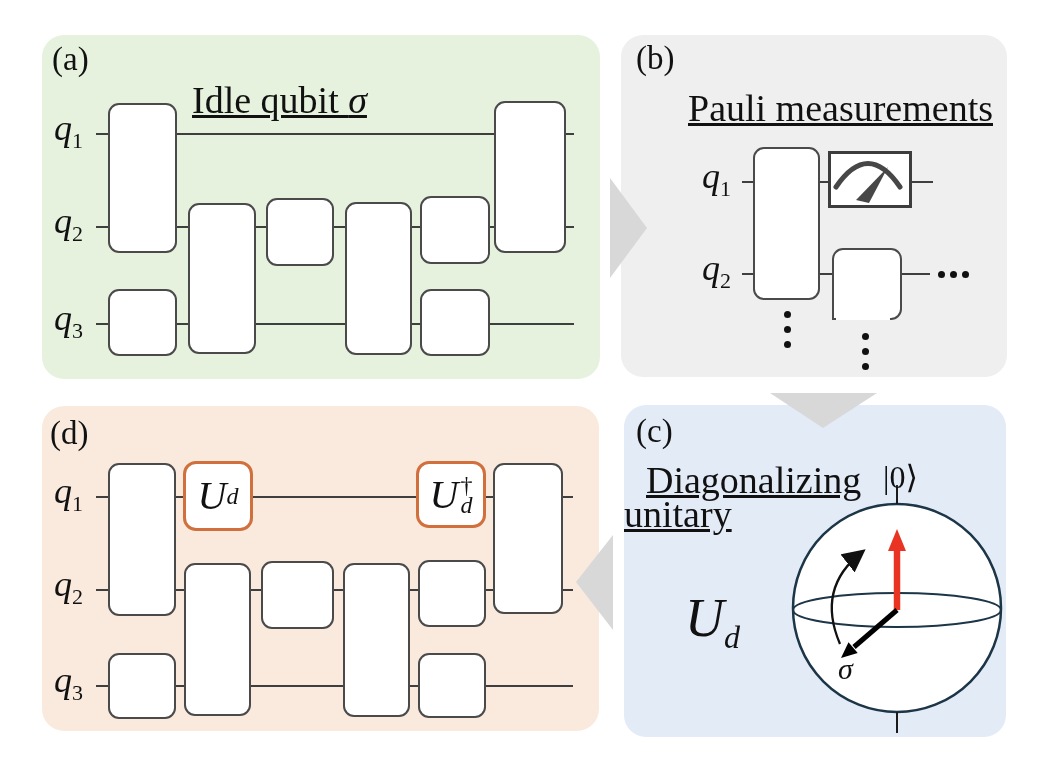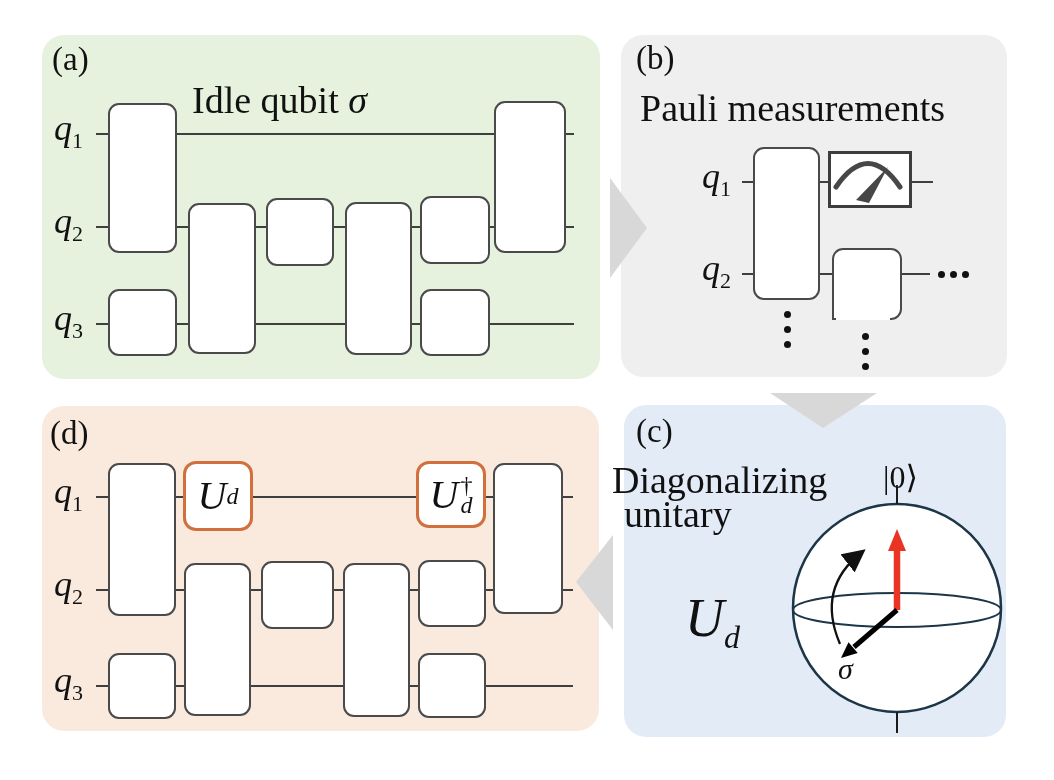--- a/index.html
+++ b/index.html
@@ -2,21 +2,21 @@
 <html><head>
 <meta charset="utf-8">
 <style>
   html,body{margin:0;padding:0;background:#fff;}
   #canvas{
     position:relative;width:1054px;height:780px;background:#ffffff;
     font-family:"Liberation Serif",serif;color:#111;overflow:hidden;
   }
   .panel{position:absolute;border-radius:22px;}
   .plabel{position:absolute;font-size:33px;line-height:1;white-space:nowrap;}
-  .caption{position:absolute;font-size:38px;line-height:1;white-space:nowrap;}
+  .caption{position:absolute;font-size:38px;line-height:1;white-space:nowrap;text-decoration:underline;}
   .qlbl{position:absolute;font-size:36px;font-style:italic;line-height:1;white-space:nowrap;}
   .qlbl sub{font-style:normal;font-size:22px;line-height:0;}
   .wire{position:absolute;height:2px;background:#3f3f3f;}
   .gate{position:absolute;background:#ffffff;border:2.5px solid #4a4a4a;border-radius:11px;box-sizing:border-box;}
   .gate.cut{border-bottom-left-radius:0;}
   .gate.orange{border:3.5px solid #d1703c;border-radius:13px;display:flex;align-items:center;justify-content:center;font-size:40px;font-style:italic;line-height:1;}
   .gate.orange sub{font-style:italic;font-size:24px;line-height:0;}
   .stack{display:inline-flex;flex-direction:column;align-items:flex-start;line-height:.82;font-size:24px;margin-left:2px;transform:translateY(1px);}
   .stack .sp{font-style:normal;}
   .stack .sb{font-style:italic;}
@@ -56,21 +56,21 @@
     <div class="gate" style="left:188px;top:203px;width:68px;height:151px"></div>
     <div class="gate" style="left:266px;top:198px;width:68px;height:68px"></div>
     <div class="gate" style="left:345px;top:202px;width:67px;height:153px"></div>
     <div class="gate" style="left:420px;top:196px;width:70px;height:68px"></div>
     <div class="gate" style="left:420px;top:289px;width:70px;height:67px"></div>
     <div class="gate" style="left:494px;top:101px;width:72px;height:152px"></div>
   </div>
 
   <div>
     <div class="plabel" style="left:636px;top:42px">(b)</div>
-    <div class="caption" style="left:640px;top:89px">Pauli measurements</div>
+    <div class="caption" style="left:688px;top:89px">Pauli measurements</div>
 
     <div class="qlbl" style="left:702px;top:158px"><i>q</i><sub>1</sub></div>
     <div class="qlbl" style="left:702px;top:250px"><i>q</i><sub>2</sub></div>
 
     <div class="wire" style="left:742px;top:181px;width:191px"></div>
     <div class="wire" style="left:742px;top:273px;width:188px"></div>
 
     <div class="gate" style="left:753px;top:147px;width:67px;height:153px"></div>
     <div class="meterbox" style="left:828px;top:151px;width:84px;height:57px"></div>
     <div class="gate cut" style="left:832px;top:248px;width:70px;height:72px"></div>
@@ -88,21 +88,21 @@
       </div>
     <div class="hdots" style="left:938px;top:271px">
         <i></i>
         <i></i>
         <i></i>
       </div>
   </div>
 
   <div>
     <div class="plabel" style="left:636px;top:415px">(c)</div>
-    <div class="caption" style="left:612px;top:461px">Diagonalizing</div>
+    <div class="caption" style="left:646px;top:461px">Diagonalizing</div>
     <div class="caption" style="left:624px;top:495px">unitary</div>
     <div class="ud-big" style="left:685px;top:591px"><i>U</i><sub>d</sub></div>
   </div>
 
   <div>
     <div class="plabel" style="left:50px;top:417px">(d)</div>
 
     <div class="qlbl" style="left:54px;top:473px"><i>q</i><sub>1</sub></div>
     <div class="qlbl" style="left:54px;top:566px"><i>q</i><sub>2</sub></div>
     <div class="qlbl" style="left:54px;top:662px"><i>q</i><sub>3</sub></div>

